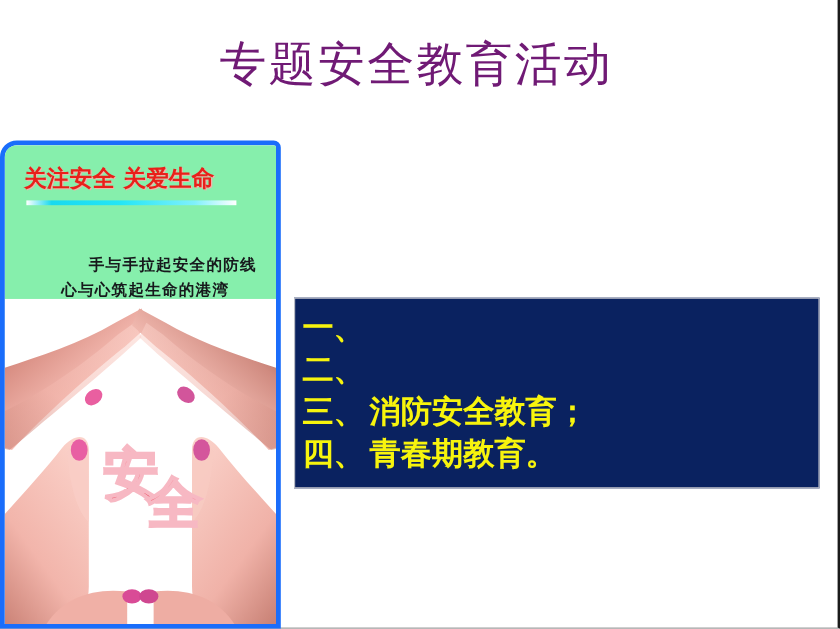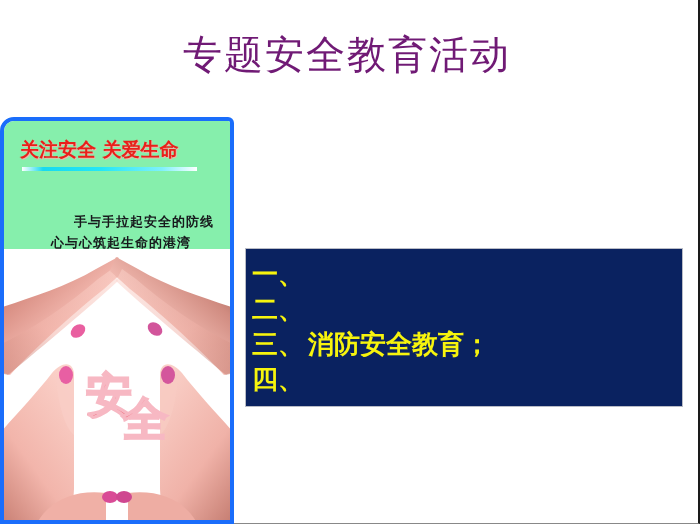--- a/index.html
+++ b/index.html
@@ -224,17 +224,18 @@
       <span class="list-num">二、</span>
     </div>
 
     <div class="list-row">
       <span class="list-num">三、</span>
       <span class="list-text">消防安全教育；</span>
     </div>
 
     <div class="list-row">
       <span class="list-num">四、</span>
+      <span class="list-text">青春期教育。</span>
     </div>
 
   </div>
 
 </div>
 
 </body></html>

